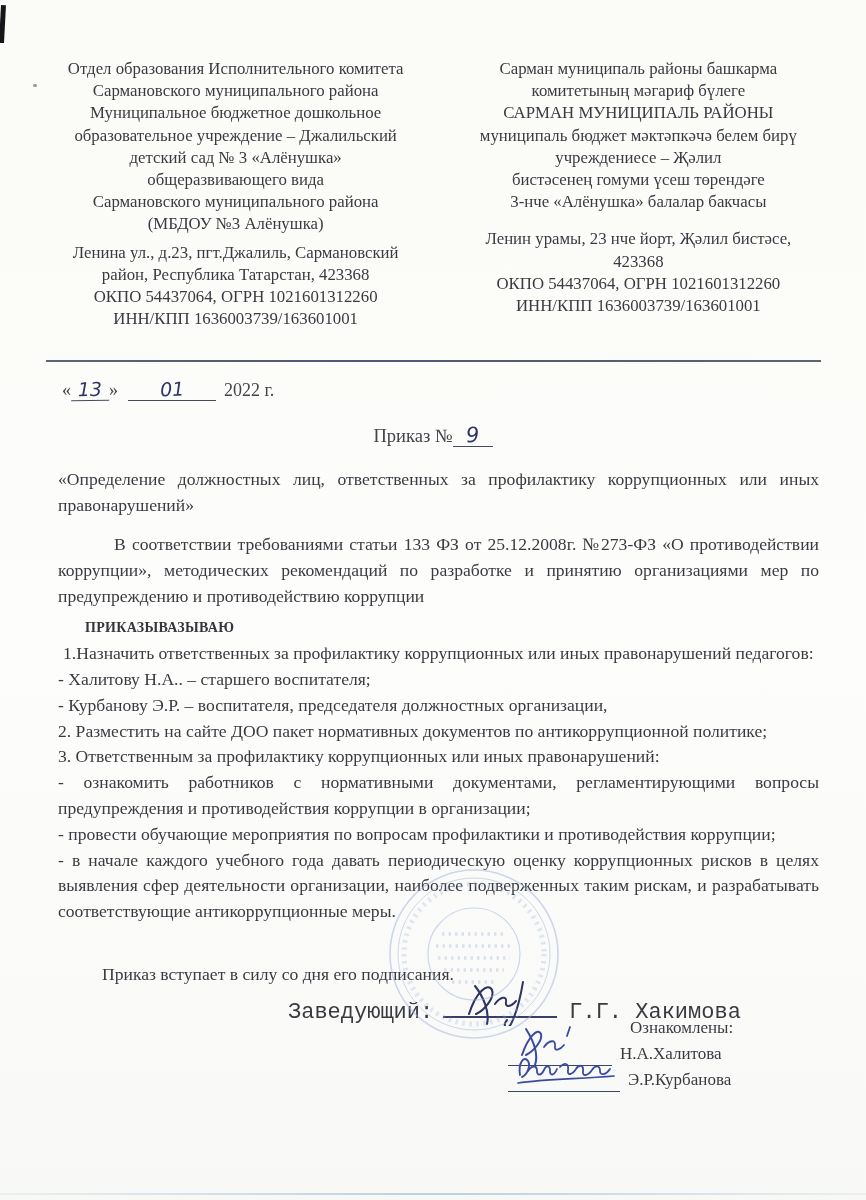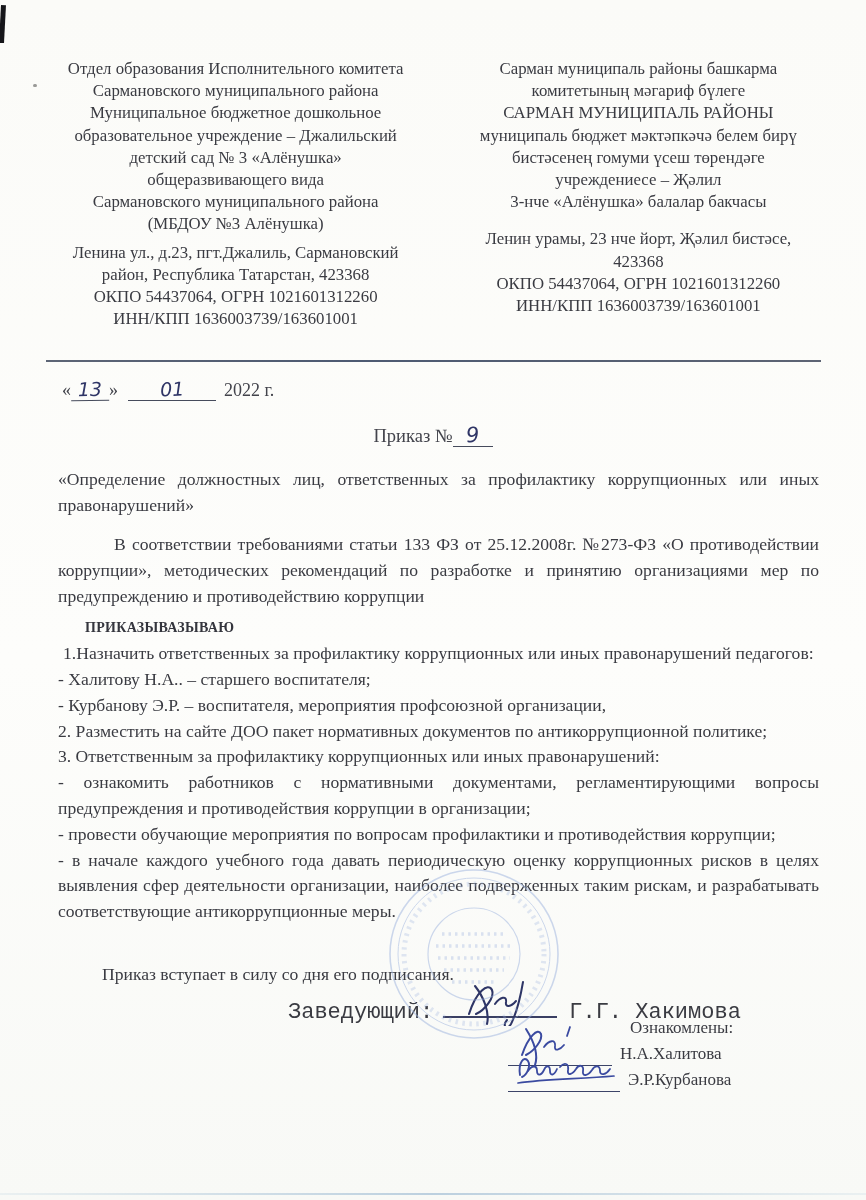--- a/index.html
+++ b/index.html
@@ -89,22 +89,22 @@
         <span class="hline">район, Республика Татарстан, 423368</span>
         <span class="hline">ОКПО 54437064, ОГРН 1021601312260</span>
         <span class="hline">ИНН/КПП 1636003739/163601001</span>
       </div>
     </div>
     <div class="hcol">
       <span class="hline">Сарман муниципаль районы башкарма</span>
       <span class="hline">комитетының мәгариф бүлеге</span>
       <span class="hline">САРМАН МУНИЦИПАЛЬ РАЙОНЫ</span>
       <span class="hline">муниципаль бюджет мәктәпкәчә белем бирү</span>
+      <span class="hline">учреждениесе – Җәлил</span>
       <span class="hline">бистәсенең гомуми үсеш төрендәге</span>
-      <span class="hline">учреждениесе – Җәлил</span>
       <span class="hline">3-нче «Алёнушка» балалар бакчасы</span>
       <div class="addr-right">
         <span class="hline">Ленин урамы, 23 нче йорт, Җәлил бистәсе,</span>
         <span class="hline">423368</span>
         <span class="hline">ОКПО 54437064, ОГРН 1021601312260</span>
         <span class="hline">ИНН/КПП 1636003739/163601001</span>
       </div>
     </div>
   </div>
 
@@ -118,21 +118,21 @@
     <span>Приказ №</span><span class="u u-num"><span class="hw hw-num">9</span></span>
   </div>
 
   <div class="main">
     <p class="subject">«Определение должностных лиц, ответственных за профилактику коррупционных или иных правонарушений»</p>
     <p class="preamble">В соответствии требованиями статьи 133 ФЗ от 25.12.2008г. №273-ФЗ «О противодействии коррупции», методических рекомендаций по разработке и принятию организациями мер по предупреждению и противодействию коррупции</p>
     <p class="decree">ПРИКАЗЫВАЗЫВАЮ</p>
     <div class="items">
       <p class="first">1.Назначить ответственных за профилактику коррупционных или иных правонарушений педагогов:</p>
       <p>- Халитову Н.А.. – старшего воспитателя;</p>
-      <p>- Курбанову Э.Р. – воспитателя, мероприятия профсоюзной организации,</p>
+      <p>- Курбанову Э.Р. – воспитателя, председателя должностных организации,</p>
       <p>2. Разместить на сайте ДОО пакет нормативных документов по антикоррупционной политике;</p>
       <p>3. Ответственным за профилактику коррупционных или иных правонарушений:</p>
       <p>- ознакомить работников с нормативными документами, регламентирующими вопросы предупреждения и противодействия коррупции в организации;</p>
       <p>- провести обучающие мероприятия по вопросам профилактики и противодействия коррупции;</p>
       <p>- в начале каждого учебного года давать периодическую оценку коррупционных рисков в целях выявления сфер деятельности организации, наиболее подверженных таким рискам, и разрабатывать соответствующие антикоррупционные меры.</p>
     </div>
     <p class="effective">Приказ вступает в силу со дня его подписания.</p>
 
     <div class="sig-row">
       <span class="sig-role">Заведующий:</span>

